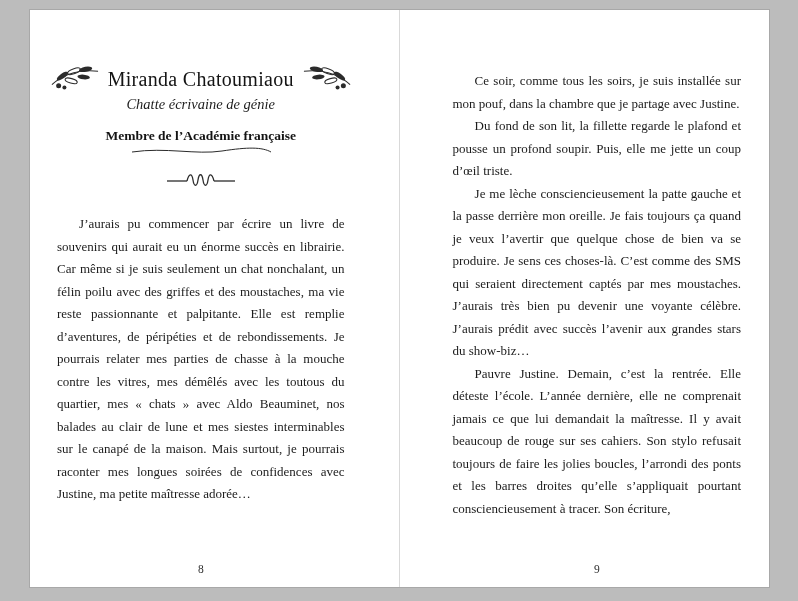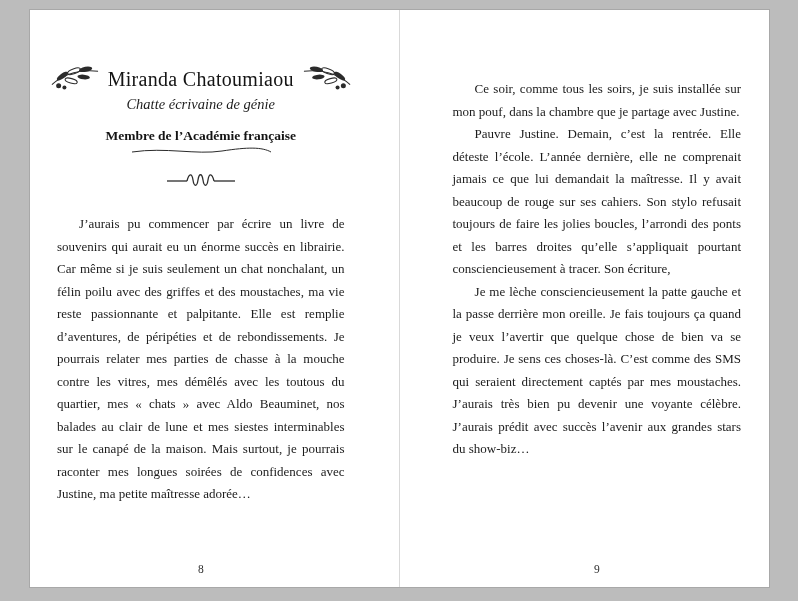--- a/index.html
+++ b/index.html
@@ -14,21 +14,21 @@
     position: absolute; left: 30px; top: 10px;
     width: 739px; height: 577px;
     background: var(--page-color, #ffffff);
     display: flex;
     box-shadow: 0 0 0 1px rgba(0,0,0,0.10);
   }
   .page { flex: 1 1 50%; position: relative; overflow: hidden; }
   .page-left { border-right: 1px solid #d9d9d9; }
 
   .inner-left  { margin: 0 54px 0 27px; }
-  .inner-right { margin: 16px 28px 0 53px; font-family: Liberation Serif, serif; }
+  .inner-right { margin: 8px 28px 0 53px; font-family: Liberation Serif, serif; }
 
   .header { padding-top: 52px; text-align: center; color: #1d1d1d; }
   .title-row { display: flex; align-items: center; justify-content: center; gap: 8px; }
   .title {
     font-size: 20px; font-weight: 400; letter-spacing: 0.3px;
     margin: 0; color: #141414; white-space: nowrap;
   }
   .branch { flex: 0 0 auto; }
   .branch.mirror { transform: scaleX(-1); }
   .subtitle { font-style: italic; font-size: 14.5px; color: #1d1d1d; }
@@ -120,20 +120,21 @@
         </div>
     </div>
 
     <div class="page-number">8</div>
   </div>
 
   <div class="page page-right">
     <div class="inner-right">
       <div class="body-text" id="right-body">
           <p>Ce soir, comme tous les soirs, je suis installée sur mon pouf, dans la chambre que je partage avec Justine.</p>
+          <p>Du fond de son lit, la fillette regarde le plafond et pousse un profond soupir. Puis, elle me jette un coup d’œil triste.</p>
+          <p>Je me lèche consciencieusement la patte gauche et la passe derrière mon oreille. Je fais toujours ça quand je veux l’avertir que quelque chose de bien va se produire. Je sens ces choses-là. C’est comme des SMS qui seraient directement captés par mes moustaches. J’aurais très bien pu devenir une voyante célèbre. J’aurais prédit avec succès l’avenir aux grandes stars du show-biz…</p>
           <p>Pauvre Justine. Demain, c’est la rentrée. Elle déteste l’école. L’année dernière, elle ne comprenait jamais ce que lui demandait la maîtresse. Il y avait beaucoup de rouge sur ses cahiers. Son stylo refusait toujours de faire les jolies boucles, l’arrondi des ponts et les barres droites qu’elle s’appliquait pourtant consciencieusement à tracer. Son écriture,</p>
-          <p>Je me lèche consciencieusement la patte gauche et la passe derrière mon oreille. Je fais toujours ça quand je veux l’avertir que quelque chose de bien va se produire. Je sens ces choses-là. C’est comme des SMS qui seraient directement captés par mes moustaches. J’aurais très bien pu devenir une voyante célèbre. J’aurais prédit avec succès l’avenir aux grandes stars du show-biz…</p>
         </div>
     </div>
     <div class="page-number">9</div>
   </div>
 
 </div>
 
 </body></html>

